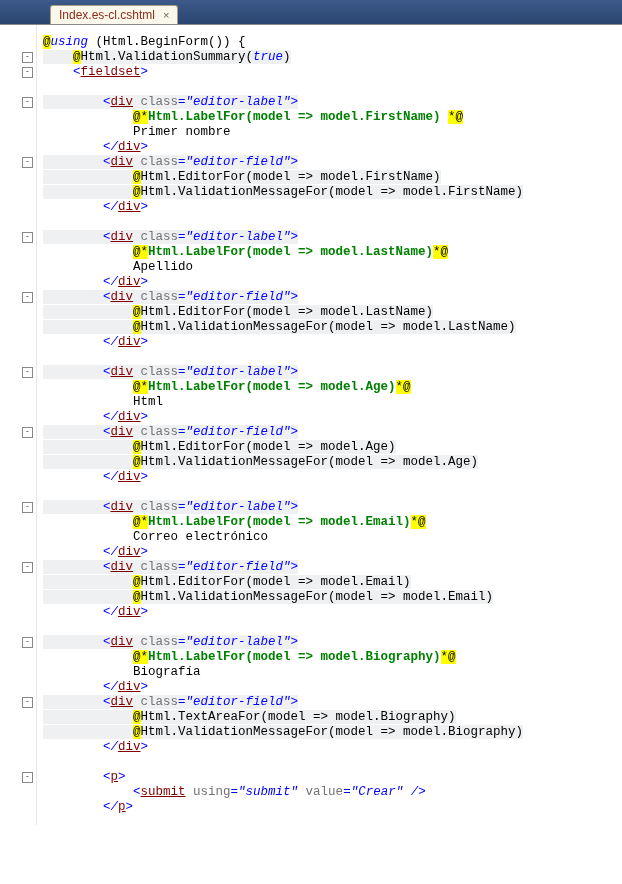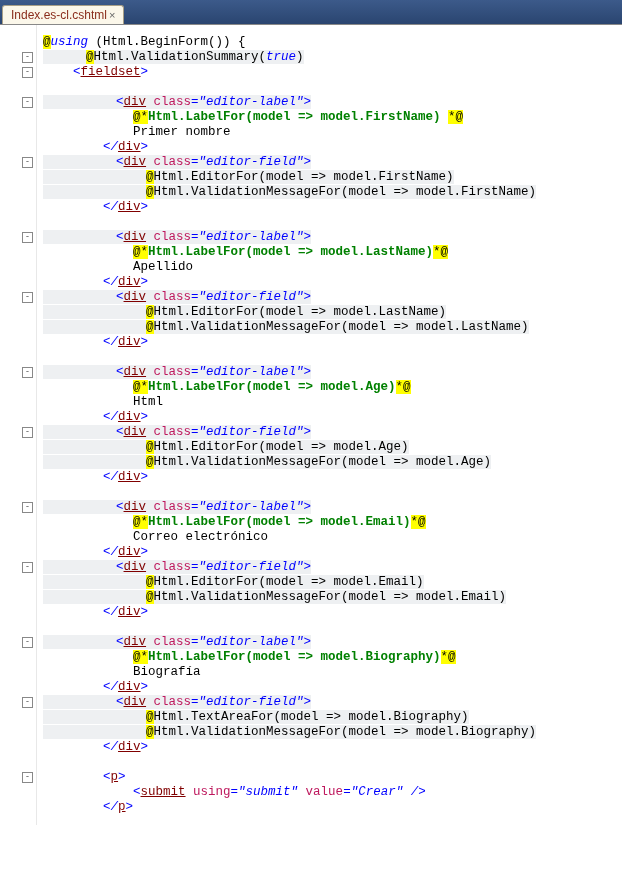--- a/index.html
+++ b/index.html
@@ -22,20 +22,22 @@
     background: #fbf7ea;
     color: #8a2d1c;
     font-family: "Segoe UI", Tahoma, sans-serif;
     font-size: 12px;
     padding: 2px 6px 2px 8px;
     border: 1px solid #a89f87;
     border-bottom: none;
     border-radius: 3px 3px 0 0;
     display: flex;
     align-items: center;
+    gap: 6px;
+    margin-left: 48px;
   }
   .tab-close {
     font-family: Arial, sans-serif;
     color: #666;
     cursor: pointer;
     font-size: 11px;
     padding: 0 2px;
   }
   .editor {
     display: flex;
@@ -65,24 +67,24 @@
     text-align: center;
     font-family: monospace;
     cursor: pointer;
     background:#fff;
   }
   .code {
     padding: 10px 0 10px 6px;
     line-height: 15px;
     white-space: pre;
   }
-  .hl-bg { background: #eef0f2; padding-left: 13px; }
+  .hl-bg { background: #eef0f2; }
   .kw-blue { color: #0000ff; font-style: italic; }
   .tag-maroon { color: #800000; text-decoration: underline; }
-  .attr-red { color: #be185d; }
+  .attr-red { color: #737373; }
   .razor-green { color: #008000; font-weight: bold; }
   .yellow-bg { background: #ffff00; color:#000; }
   .brace { color: #000; }
 </style>
 </head>
 <body>
 
 <div class="tab-bar">
   <div class="tab">
     <span>Index.es-cl.cshtml</span>

